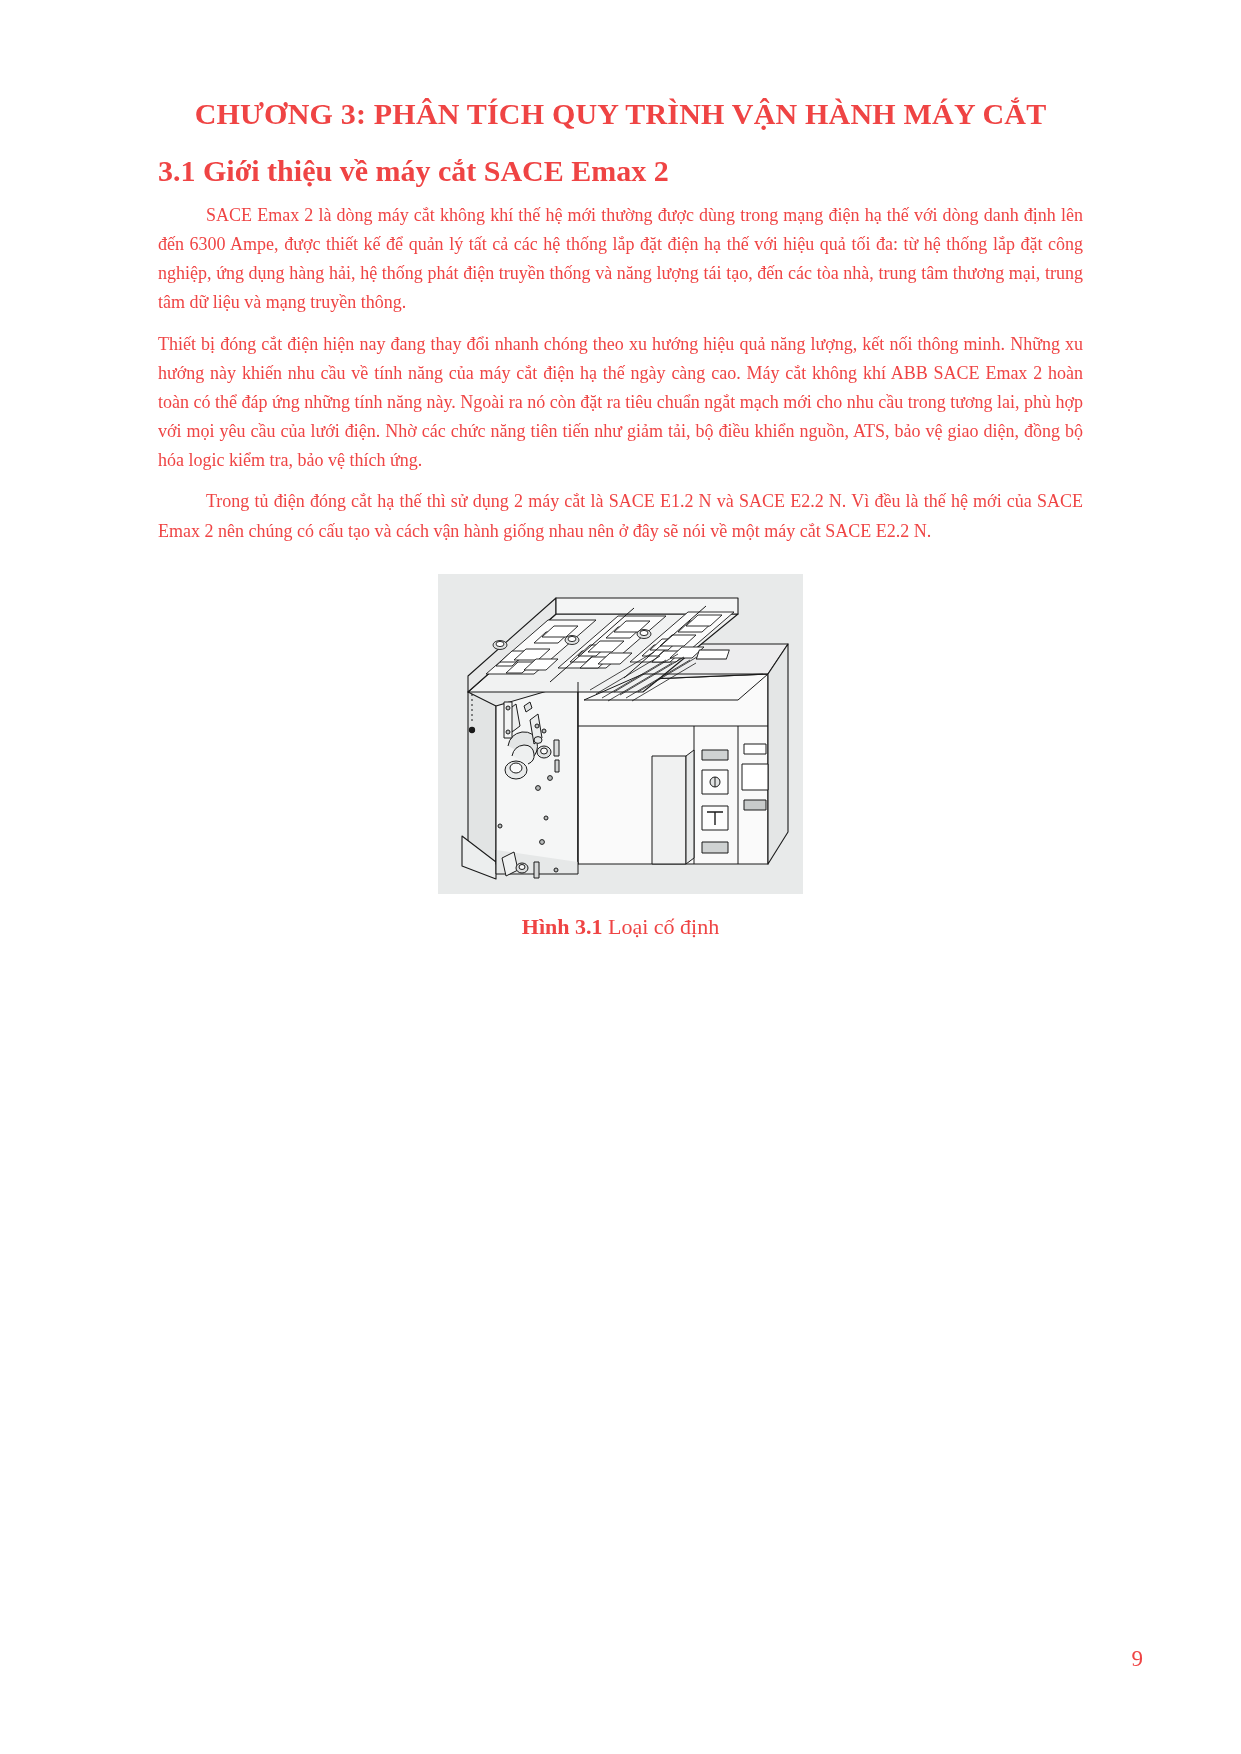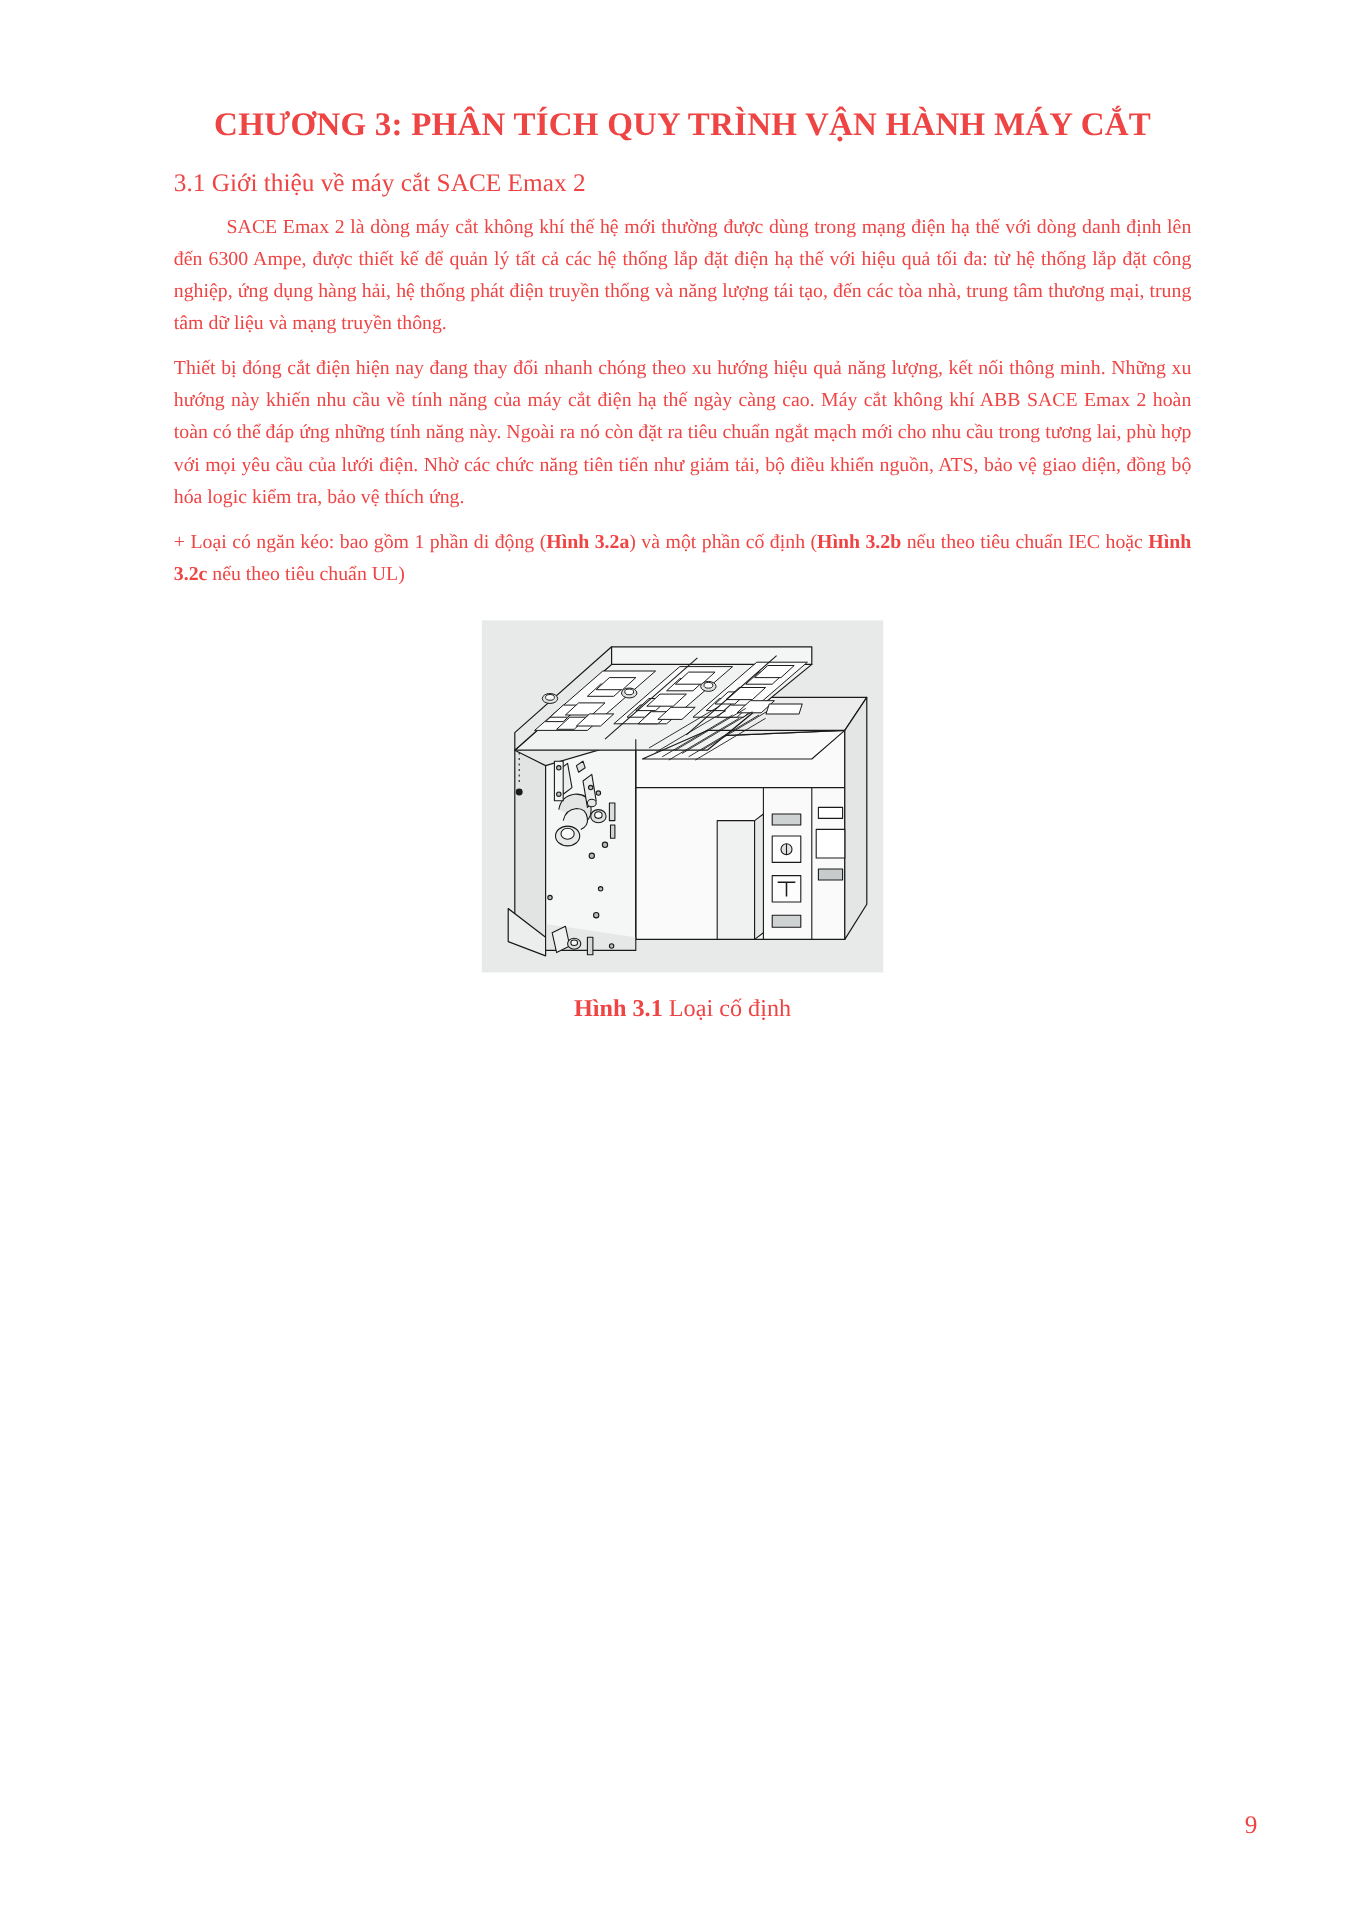--- a/index.html
+++ b/index.html
@@ -25,22 +25,22 @@
   .chapter-title {
     font-size: 30px;
     font-weight: bold;
     text-align: center;
     letter-spacing: 0.2px;
     line-height: 1.25;
     margin: 0 0 18px 0;
     white-space: nowrap;
   }
   .heading {
-    font-size: 23px;
-    font-weight: normal;
+    font-size: 30px;
+    font-weight: bold;
     margin: 0 0 6px 0;
     line-height: 1.35;
   }
   .heading-31 {
     margin-bottom: 10px;
   }
   .heading-32 {
     margin-top: 38px;
     margin-bottom: 8px;
   }
@@ -102,24 +102,24 @@
 
     <h1 class="chapter-title">CHƯƠNG 3: PHÂN TÍCH QUY TRÌNH VẬN HÀNH MÁY CẮT</h1>
 
     <h2 class="heading heading-31">3.1 Giới thiệu về máy cắt SACE Emax 2</h2>
 
     <p class="body indent">SACE Emax 2 là dòng máy cắt không khí thế hệ mới thường được dùng trong mạng điện hạ thế với dòng danh định lên đến 6300 Ampe, được thiết kế để quản lý tất cả các hệ thống lắp đặt điện hạ thế với hiệu quả tối đa: từ hệ thống lắp đặt công nghiệp, ứng dụng hàng hải, hệ thống phát điện truyền thống và năng lượng tái tạo, đến các tòa nhà, trung tâm thương mại, trung tâm dữ liệu và mạng truyền thông.</p>
 
     <p class="body noindent">Thiết bị đóng cắt điện hiện nay đang thay đổi nhanh chóng theo xu hướng hiệu quả năng lượng, kết nối thông minh. Những xu hướng này khiến nhu cầu về tính năng của máy cắt điện hạ thế ngày càng cao. Máy cắt không khí ABB SACE Emax 2 hoàn toàn có thể đáp ứng những tính năng này. Ngoài ra nó còn đặt ra tiêu chuẩn ngắt mạch mới cho nhu cầu trong tương lai, phù hợp với mọi yêu cầu của lưới điện. Nhờ các chức năng tiên tiến như giảm tải, bộ điều khiển nguồn, ATS, bảo vệ giao diện, đồng bộ hóa logic kiểm tra, bảo vệ thích ứng.</p>
 
 
-
-
-
-    <p class="body noindent tight"><span>+ Loại có ngăn kéo: bao gồm 1 phần di động (</span><b>Hình 3.2a</b><span>) và một phần cố định (</span><b>Hình 3.2b</b><span> nếu theo tiêu chuẩn IEC hoặc </span><b>Hình 3.2c</b><span> nếu theo tiêu chuẩn UL)</span></p>
+    <p class="body indent">Trong tủ điện đóng cắt hạ thế thì sử dụng 2 máy cắt là SACE E1.2 N và SACE E2.2 N. Vì đều là thế hệ mới của SACE Emax 2 nên chúng có cấu tạo và cách vận hành giống nhau nên ở đây sẽ nói về một máy cắt SACE E2.2 N.</p>
+
+
+
 
     <div class="figure-wrap">
 
       <div class="figure-box">
         <svg width="365" height="320" viewBox="0 0 365 320" xmlns="http://www.w3.org/2000/svg">
           <rect x="0" y="0" width="365" height="320" fill="#e8eaea"></rect>
           <g fill="#f2f3f3" stroke="#1a1a1a" stroke-width="1.1" stroke-linejoin="round">
 
             <path d="M30 118 L30 276 L58 290 L58 132 Z" fill="#e2e4e4"></path>
 

